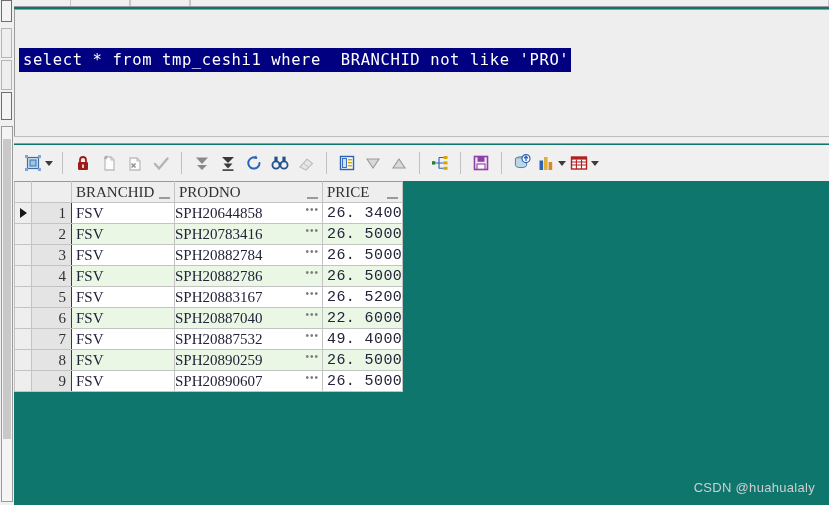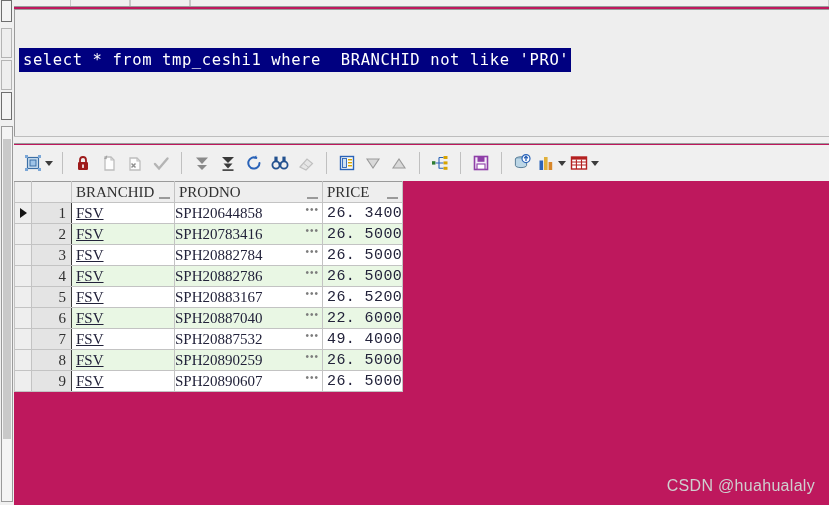--- a/index.html
+++ b/index.html
@@ -12,21 +12,21 @@
     width: 829px;
     height: 505px;
     overflow: hidden;
     font-family: "Liberation Serif", serif;
     -webkit-font-smoothing: none;
   }
   #app {
     position: relative;
     width: 829px;
     height: 505px;
-    background: #be185d;
+    background: #0f766e;
   }
 
   
   .top-strip {
     position: absolute;
     left: 0; top: 0;
     width: 829px; height: 7px;
     background: #f0f0f0;
     border-bottom: 1px solid #9a9a9a;
     box-sizing: border-box;
@@ -229,21 +229,20 @@
   td.cell-num {
     background: #e4e4e4;
     text-align: right;
     padding-right: 5px;
     color: #303030;
     border-right: 1px solid #3a3a3a;
   }
   td.cell-text {
     padding-left: 4px;
     color: #22223a;
-    text-decoration: underline;
   }
   td.cell-price {
     padding-left: 4px;
     color: #22223a;
     letter-spacing: 0.4px;
     font-family: Liberation Mono, monospace;
   }
   td.cell-prod {
     color: #22223a;
     position: relative;
@@ -271,21 +270,21 @@
     border-left: 7px solid #151515;
     margin: 0 auto;
   }
 
   
   .watermark {
     position: absolute;
     right: 14px;
     bottom: 10px;
     font-family: "Liberation Sans", sans-serif;
-    font-size: 16px;
+    font-size: 13px;
     color: #cfcfcf;
     letter-spacing: 0.3px;
     user-select: none;
   }
 </style>
 </head>
 <body>
 
 <div id="app">
 

